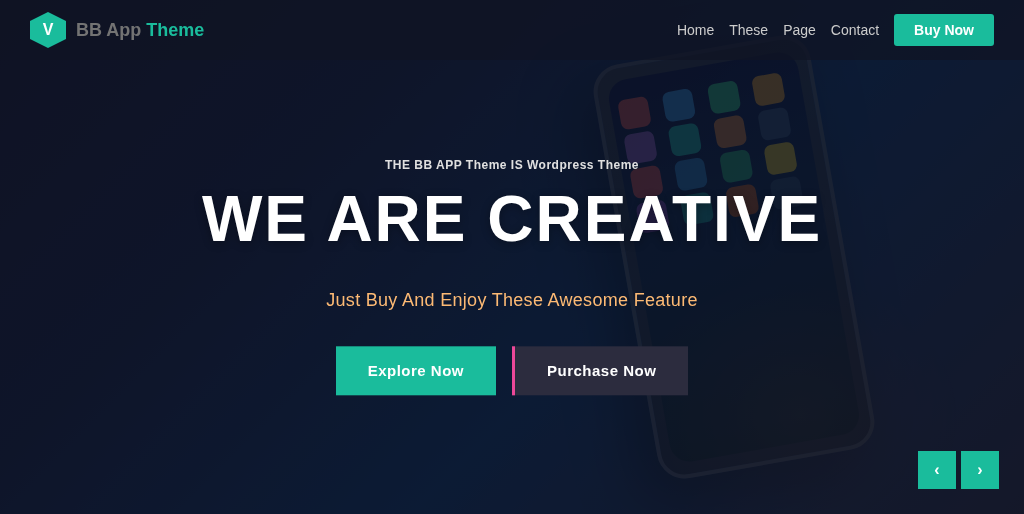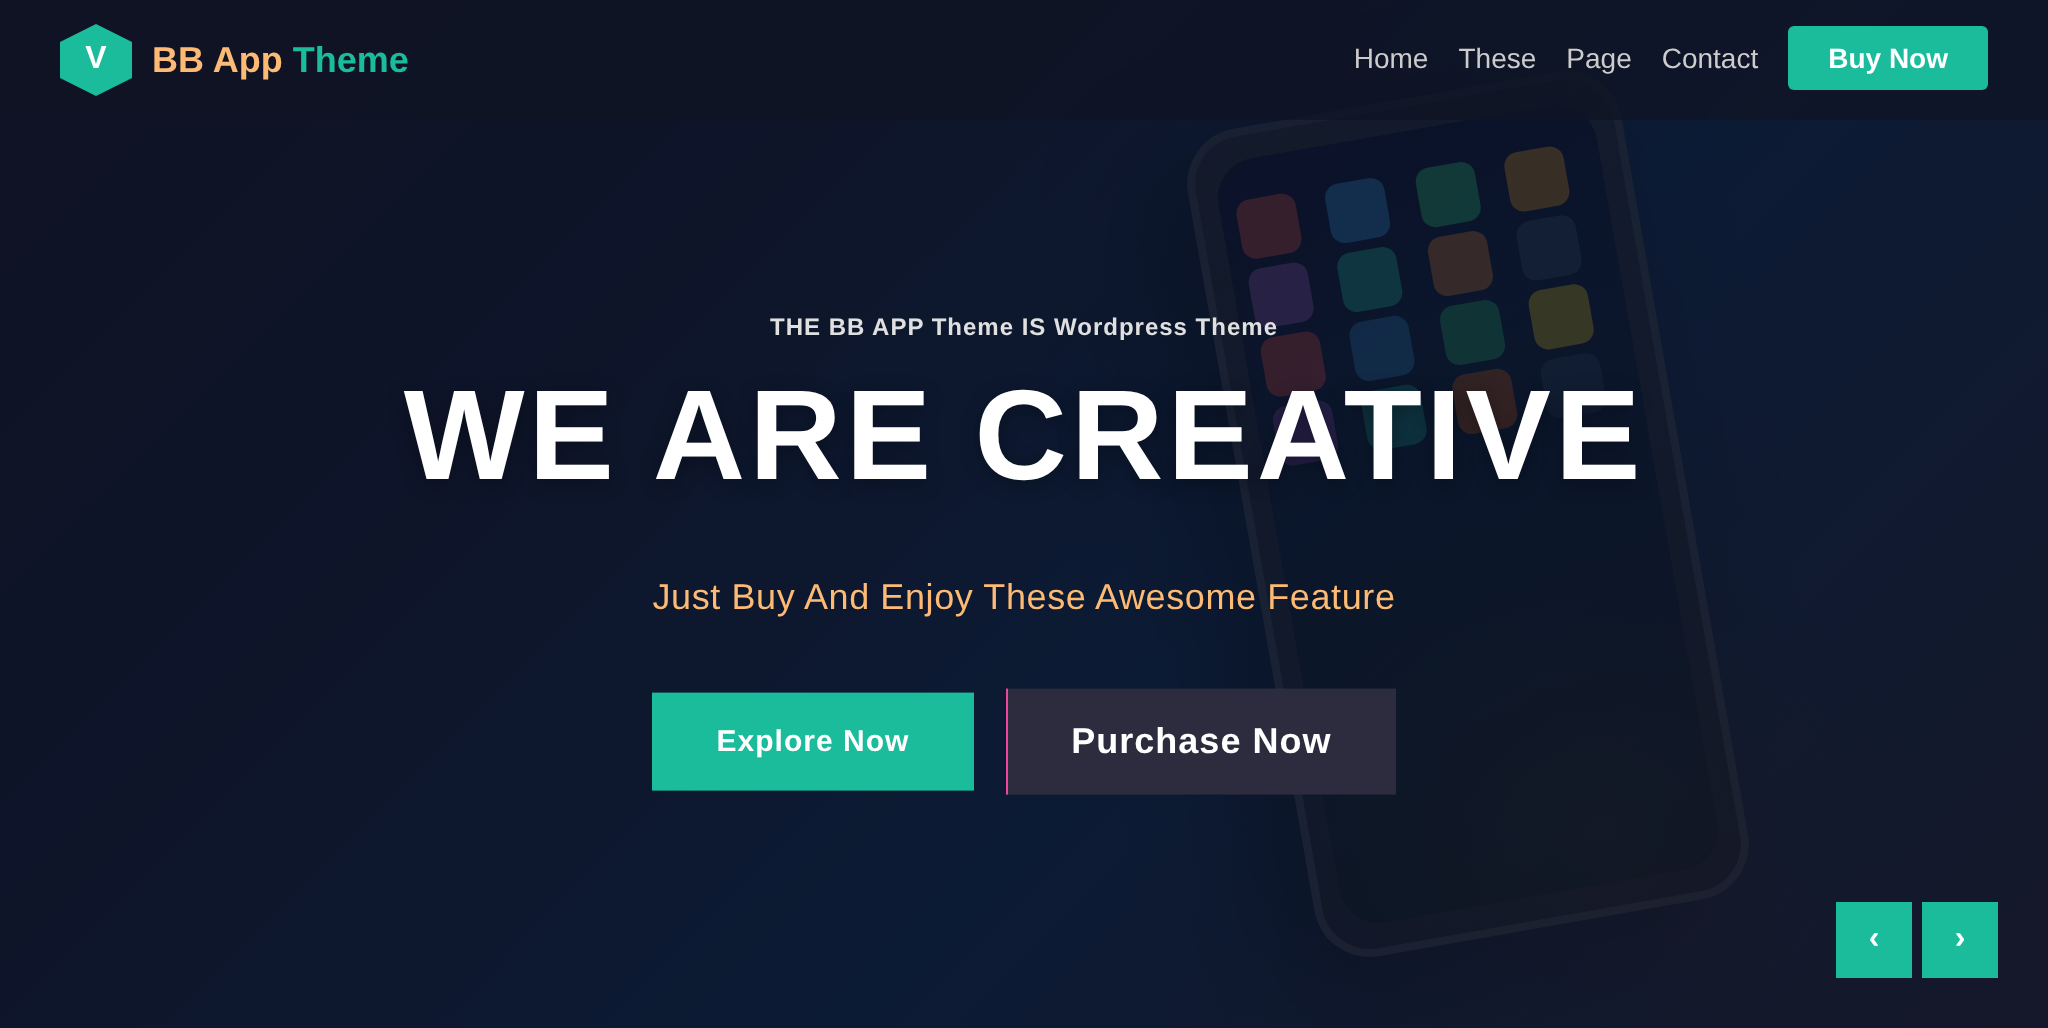--- a/index.html
+++ b/index.html
@@ -69,21 +69,21 @@
       text-align: center;
     }
 
     .logo-text {
       font-size: 18px;
       font-weight: 700;
       color: white;
     }
 
     .logo-text span {
-      color: #fdba74;
+      color: #737373;
     }
 
     .nav-links {
       display: flex;
       align-items: center;
       gap: 15px;
       list-style: none;
     }
 
     .nav-links li a {
@@ -157,25 +157,25 @@
       font-weight: 600;
       cursor: pointer;
       letter-spacing: 0.5px;
     }
 
     .btn-purchase {
       background: #2c2c3e;
       color: white;
       border: none;
       padding: 16px 32px;
-      font-size: 18px;
+      font-size: 15px;
       font-weight: 600;
       cursor: pointer;
       letter-spacing: 0.5px;
-      border-left: 1px solid #ec4899;
+      border-left: 3px solid #ec4899;
     }
 
     
     .slider-arrows {
       position: absolute;
       bottom: 25px;
       right: 25px;
       display: flex;
       gap: 5px;
       z-index: 10;

